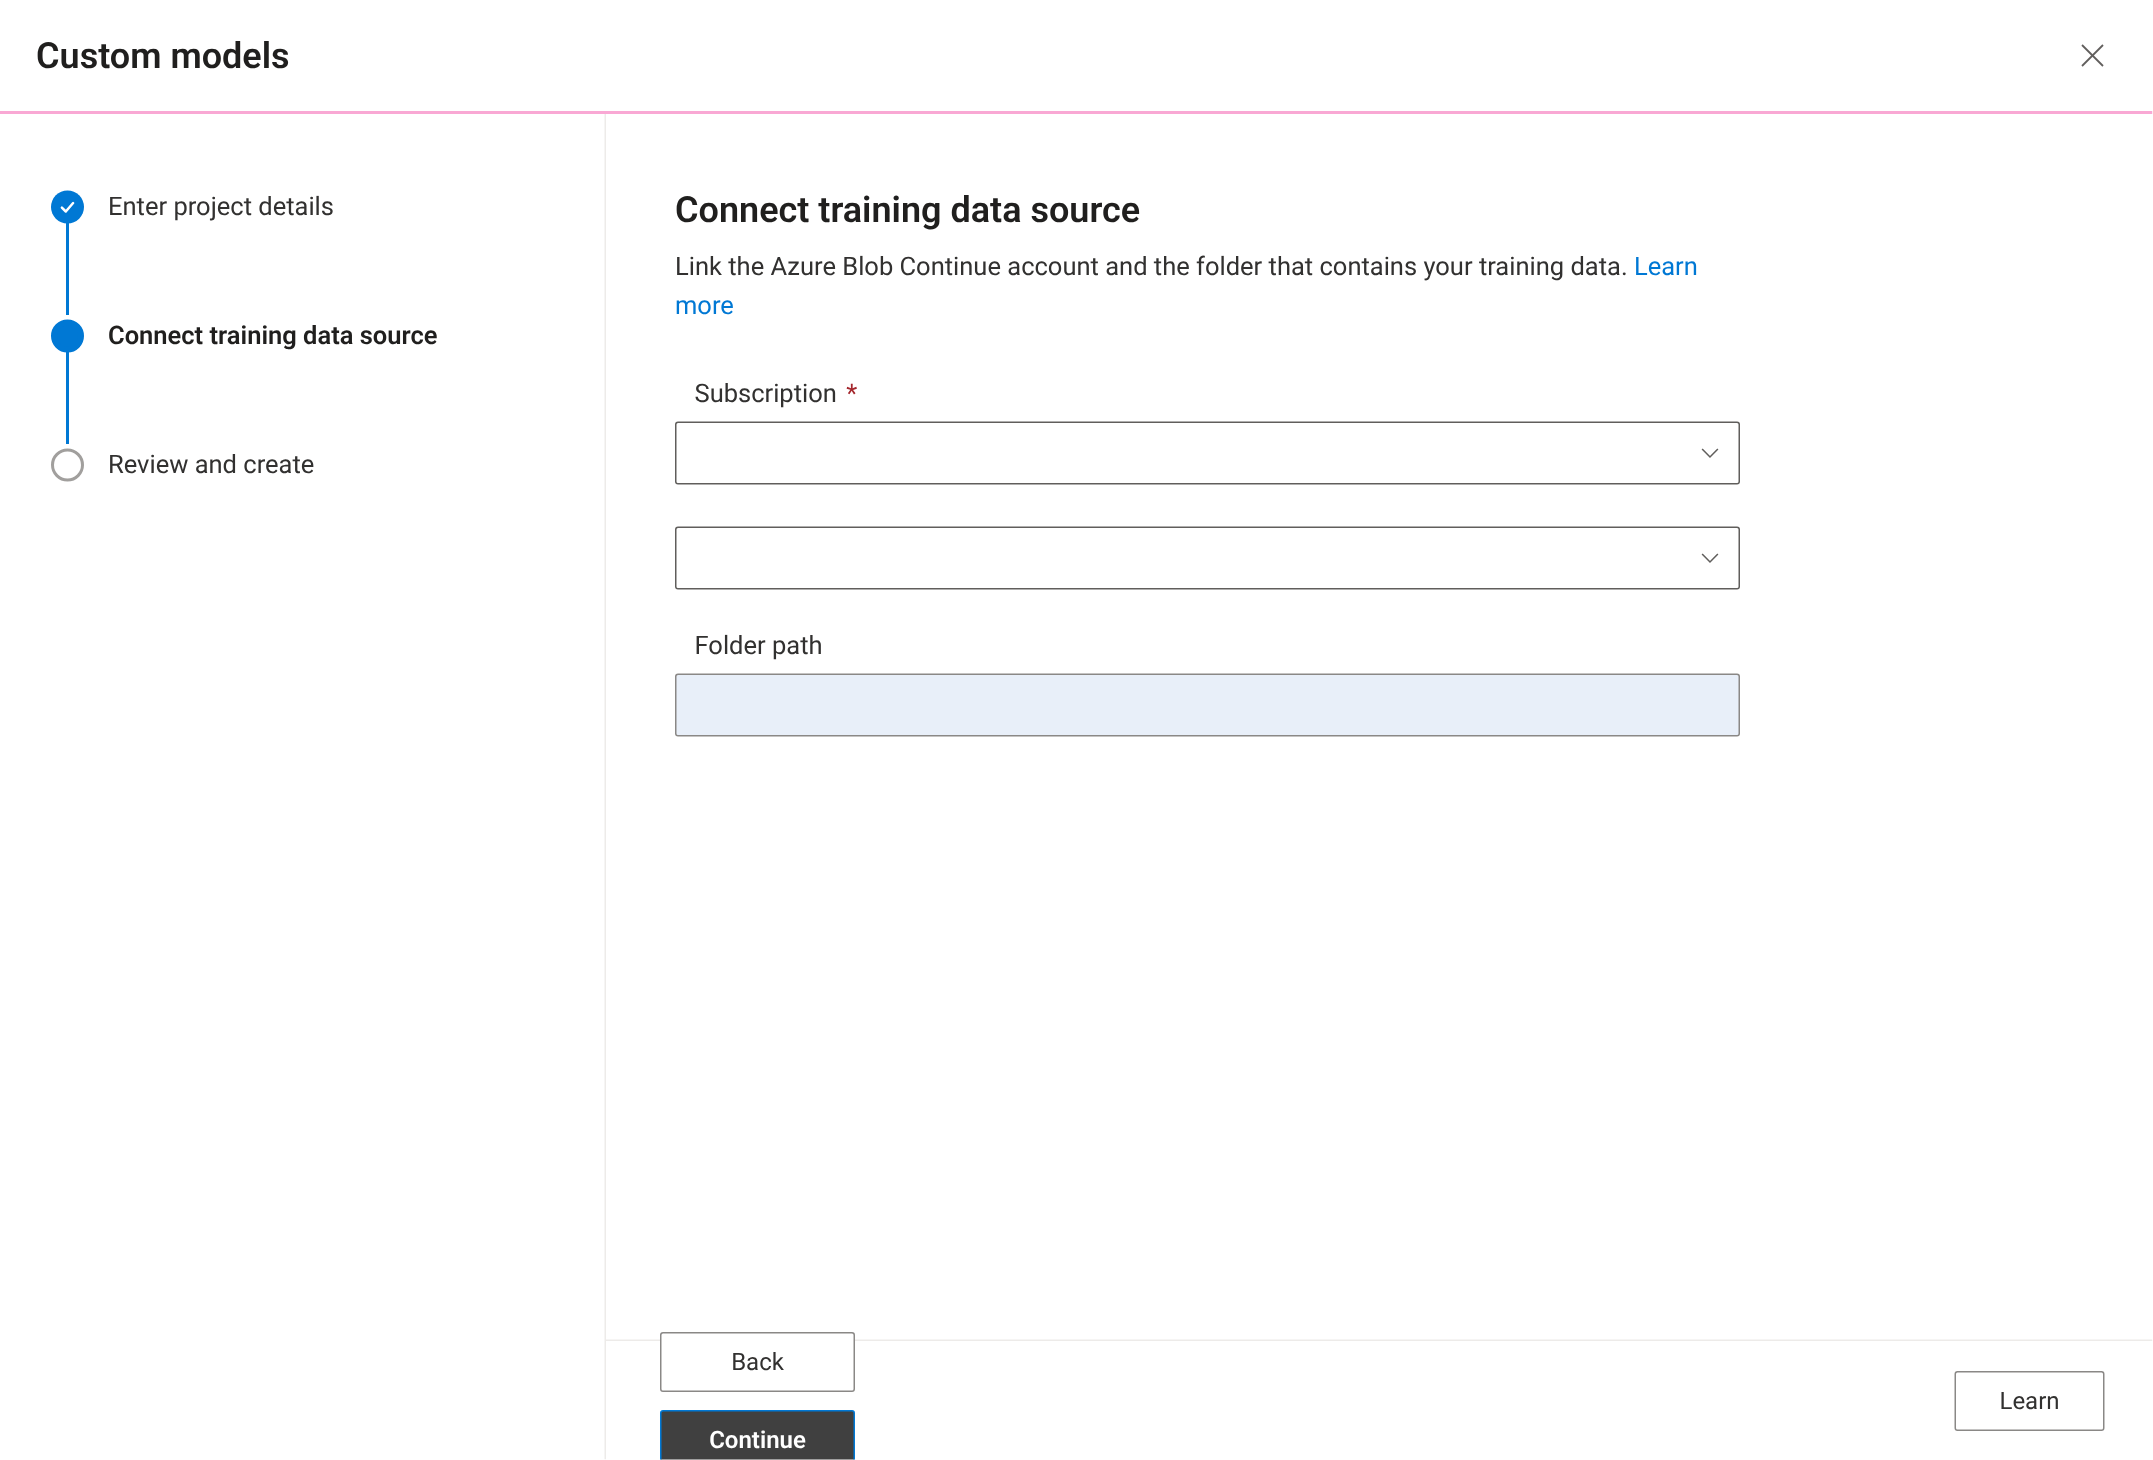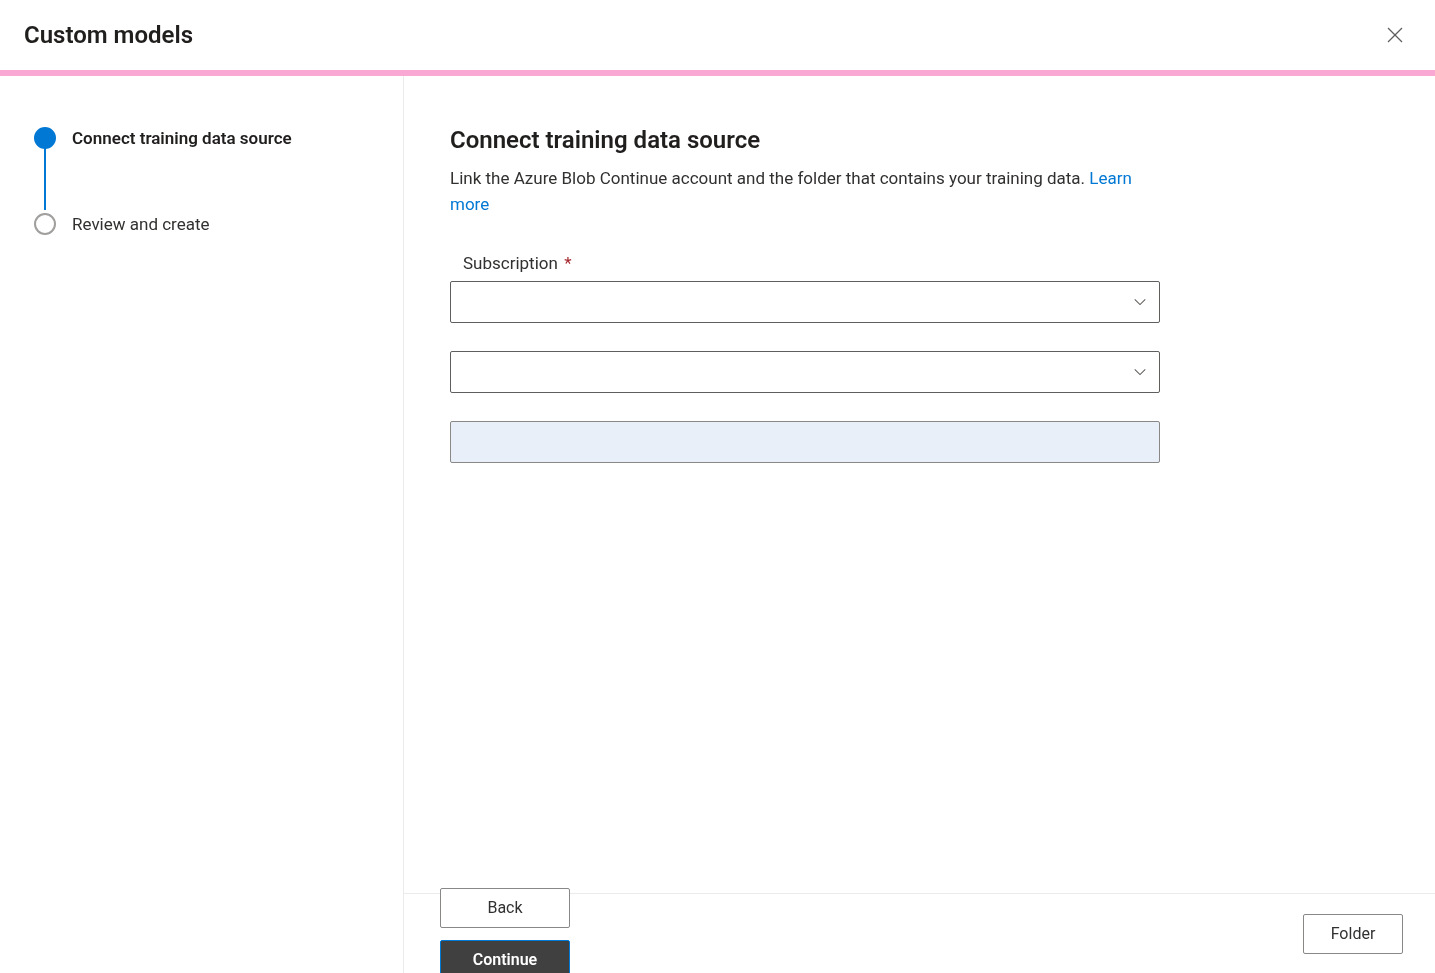--- a/index.html
+++ b/index.html
@@ -12,21 +12,21 @@
       height: 973px;
       overflow: hidden;
     }
 
     
     .header {
       display: flex;
       align-items: center;
       justify-content: space-between;
       padding: 20px 24px 20px 24px;
-      border-bottom: 6px solid #f9a8d4;
+      border-bottom: 2px solid #f9a8d4;
       height: 76px;
     }
     .header h1 {
       font-size: 24px;
       font-weight: 600;
       color: #201f1e;
     }
     .close-btn {
       width: 32px;
       height: 32px;
@@ -217,20 +217,29 @@
         <line x1="1" y1="1" x2="15" y2="15"></line>
         <line x1="15" y1="1" x2="1" y2="15"></line>
       </svg>
   </div>
 </div>
 
 <div class="content">
   <aside class="sidebar">
     <div class="steps">
 
+      <div class="step">
+        <div class="step-indicator completed">
+          <svg viewBox="0 0 16 16" stroke-width="2.2" stroke-linecap="round" stroke-linejoin="round">
+              <polyline points="3,8.5 6.5,12 13,4.5"></polyline>
+            </svg>
+        </div>
+        <span class="step-label">Enter project details</span>
+        <div class="connector"></div>
+      </div>
 
 
       <div class="step">
         <div class="step-indicator current"></div>
         <span class="step-label current">Connect training data source</span>
         <div class="connector"></div>
       </div>
 
       <div class="step">
         <div class="step-indicator pending"></div>
@@ -265,27 +274,30 @@
           <span></span>
           <svg class="chev" viewBox="0 0 16 16" fill="none" stroke="currentColor" stroke-width="1.2">
               <polyline points="2,5 8,11 14,5"></polyline>
             </svg>
         </div>
       </div>
 
 
 
       <div class="field">
+        <label class="field-label">
+          <span>Folder path</span>
+        </label>
         <div class="textbox">
           <input type="text" value="" style="">
         </div>
       </div>
     </div>
 
     <div class="footer">
       <div class="footer-left">
         <button class="btn btn-default">Back</button>
         <button class="btn btn-primary">Continue</button>
       </div>
-      <button class="btn btn-default">Folder</button>
+      <button class="btn btn-default">Learn</button>
     </div>
   </section>
 </div>
 
 </body></html>

